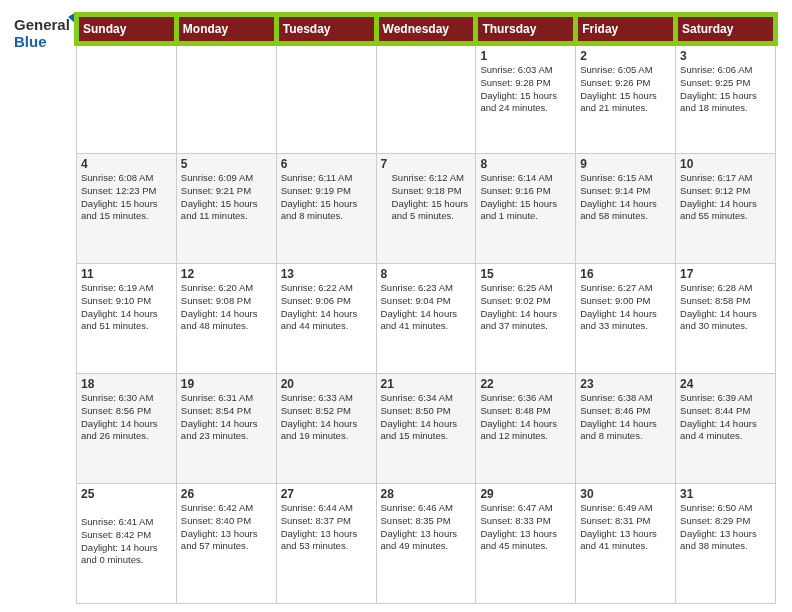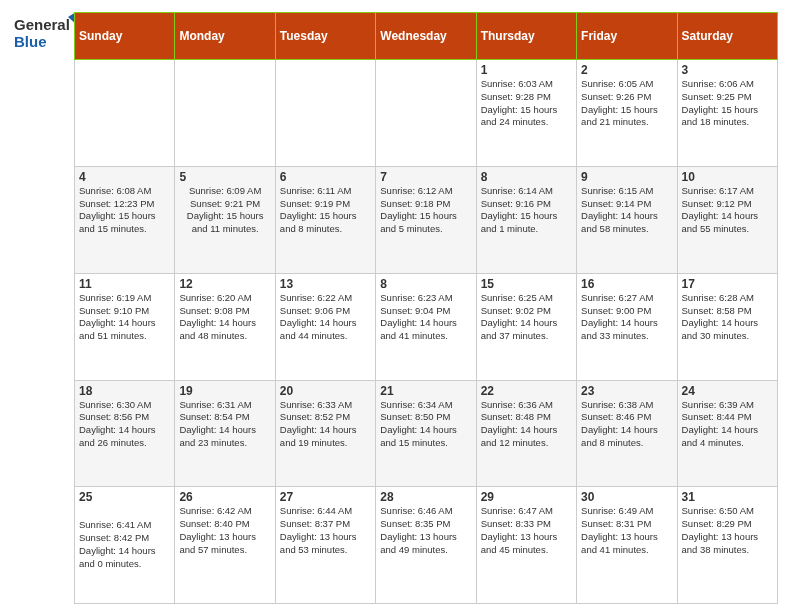--- a/index.html
+++ b/index.html
@@ -41,26 +41,26 @@
       color: #555;
     }
     .calendar {
       flex: 1;
       border: 1px solid #ccc;
       border-collapse: collapse;
       width: 100%;
       table-layout: fixed;
     }
     .calendar th {
-      background: #c2410c;
+      background: #7f1d1d;
       color: #fff;
       font-size: 12px;
-      padding: 16px 4px;
+      padding: 5px 4px;
       text-align: left;
-      border: 1px solid #84cc16;
+      border: 5px solid #84cc16;
       font-weight: bold;
     }
     .calendar td {
       border: 1px solid #ccc;
       vertical-align: top;
       padding: 3px 4px;
       font-size: 10px;
       color: #333;
       height: 80px;
     }
@@ -143,35 +143,35 @@
         <tr>
           <td>
             <span class="day-number">4</span>
             <div class="day-info" style="white-space: pre-line;">Sunrise: 6:08 AM
 Sunset: 12:23 PM
 Daylight: 15 hours
 and 15 minutes.</div>
           </td>
           <td>
             <span class="day-number">5</span>
-            <div class="day-info" style="white-space: pre-line; text-align: center;">Sunrise: 6:09 AM
+            <div class="day-info" style="white-space: pre-line;">Sunrise: 6:09 AM
 Sunset: 9:21 PM
 Daylight: 15 hours
 and 11 minutes.</div>
           </td>
           <td>
             <span class="day-number">6</span>
             <div class="day-info" style="white-space: pre-line;">Sunrise: 6:11 AM
 Sunset: 9:19 PM
 Daylight: 15 hours
 and 8 minutes.</div>
           </td>
           <td>
             <span class="day-number">7</span>
-            <div class="day-info" style="white-space: pre-line;">Sunrise: 6:12 AM
+            <div class="day-info" style="white-space: pre-line; margin-left: 11px;">Sunrise: 6:12 AM
 Sunset: 9:18 PM
 Daylight: 15 hours
 and 5 minutes.</div>
           </td>
           <td>
             <span class="day-number">8</span>
             <div class="day-info" style="white-space: pre-line;">Sunrise: 6:14 AM
 Sunset: 9:16 PM
 Daylight: 15 hours
 and 1 minute.</div>

